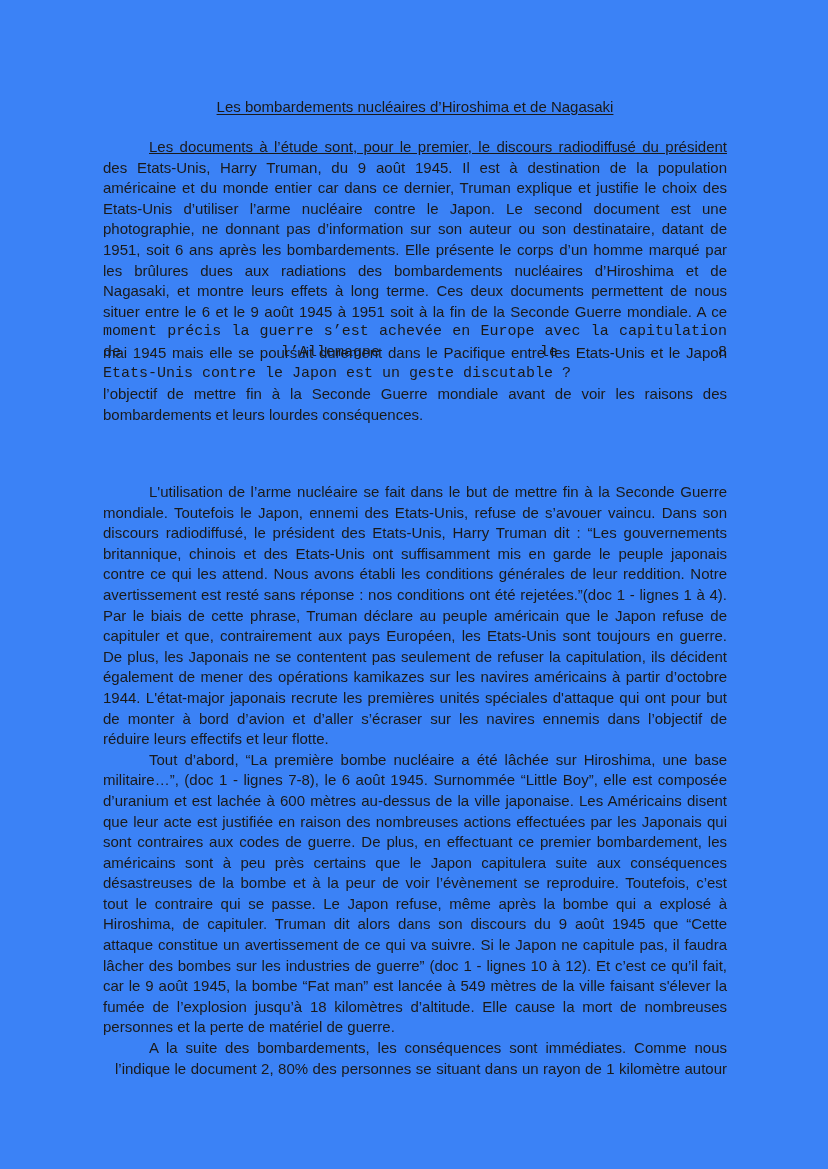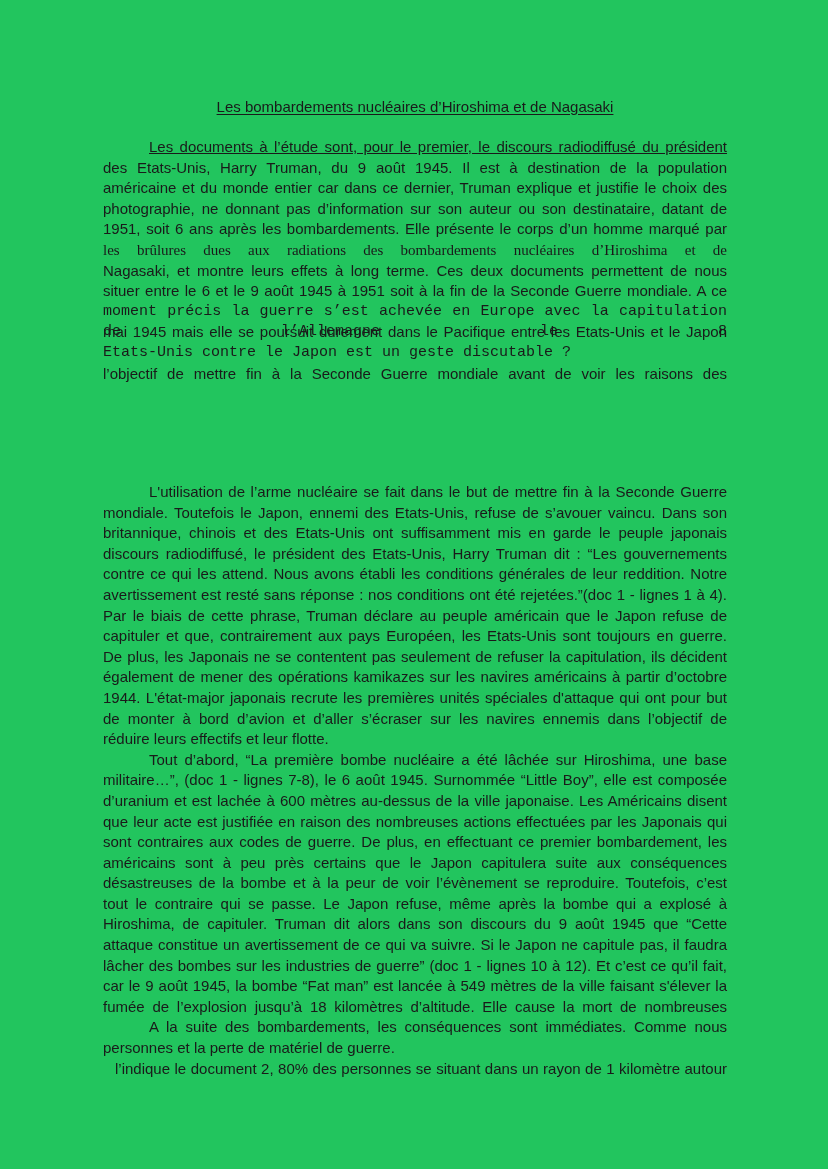--- a/index.html
+++ b/index.html
@@ -1,18 +1,18 @@
 <!DOCTYPE html>
 <html><head>
 <meta charset="utf-8">
 <style>
   html, body { margin: 0; padding: 0; background: #ffffff; }
   body { width: 828px; height: 1169px; position: relative; overflow: hidden; }
   .page {
-    position: absolute; left: 0; top: 0; width: 828px; height: 1169px; background: #22c55e;
+    position: absolute; left: 0; top: 0; width: 828px; height: 1169px; background: #3b82f6;
     font-family: "Liberation Sans", sans-serif; color: #1a1a1a;
   }
   .title {
     position: absolute; left: 103px; width: 624px; top: 97px;
     text-align: center; font-size: 15px; line-height: 20px;
   }
   .title span { text-decoration: underline; text-underline-offset: 2px; }
   .block { position: absolute; left: 103px; width: 624px; font-size: 15px; }
   .line {
     display: block; height: 20.6px; line-height: 20.6px; white-space: nowrap;
@@ -27,35 +27,37 @@
 <body>
 
 <div class="page">
   <div class="title">
     <span>Les bombardements nucléaires d’Hiroshima et de Nagasaki</span>
   </div>
   <div class="block" id="intro">
       <span class="line indent" style="white-space: normal; text-decoration: underline;">Les documents à l’étude sont, pour le premier, le discours radiodiffusé du président</span>
       <span class="line" style="white-space: normal;">des Etats-Unis, Harry Truman, du 9 août 1945. Il est à destination de la population</span>
       <span class="line" style="white-space: normal;">américaine et du monde entier car dans ce dernier, Truman explique et justifie le choix des</span>
+      <span class="line" style="white-space: normal;">Etats-Unis d’utiliser l’arme nucléaire contre le Japon. Le second document est une</span>
       <span class="line" style="white-space: normal;">photographie, ne donnant pas d’information sur son auteur ou son destinataire, datant de</span>
       <span class="line" style="white-space: normal;">1951, soit 6 ans après les bombardements. Elle présente le corps d’un homme marqué par</span>
-      <span class="line" style="white-space: normal; font-family: Liberation Serif, serif;">les brûlures dues aux radiations des bombardements nucléaires d’Hiroshima et de</span>
+      <span class="line" style="white-space: normal;">les brûlures dues aux radiations des bombardements nucléaires d’Hiroshima et de</span>
       <span class="line" style="white-space: normal;">Nagasaki, et montre leurs effets à long terme. Ces deux documents permettent de nous</span>
       <span class="line" style="white-space: normal;">situer entre le 6 et le 9 août 1945 à 1951 soit à la fin de la Seconde Guerre mondiale. A ce</span>
       <span class="line" style="white-space: normal; font-family: Liberation Mono, monospace;">moment précis la guerre s’est achevée en Europe avec la capitulation de l’Allemagne le 8</span>
       <span class="line" style="white-space: normal;">mai 1945 mais elle se poursuit durement dans le Pacifique entre les Etats-Unis et le Japon</span>
       <span class="line last" style="white-space: normal; font-family: Liberation Mono, monospace;">Etats-Unis contre le Japon est un geste discutable ?</span>
       <span class="line" style="white-space: normal;">l’objectif de mettre fin à la Seconde Guerre mondiale avant de voir les raisons des</span>
+      <span class="line last" style="white-space: normal;">bombardements et leurs lourdes conséquences.</span>
     </div>
   <div class="block" id="section1">
       <span class="line indent" style="white-space: normal;">L'utilisation de l’arme nucléaire se fait dans le but de mettre fin à la Seconde Guerre</span>
       <span class="line" style="white-space: normal;">mondiale. Toutefois le Japon, ennemi des Etats-Unis, refuse de s’avouer vaincu. Dans son</span>
+      <span class="line" style="white-space: normal;">discours radiodiffusé, le président des Etats-Unis, Harry Truman dit : “Les gouvernements</span>
       <span class="line" style="white-space: normal;">britannique, chinois et des Etats-Unis ont suffisamment mis en garde le peuple japonais</span>
-      <span class="line" style="white-space: normal;">discours radiodiffusé, le président des Etats-Unis, Harry Truman dit : “Les gouvernements</span>
       <span class="line" style="white-space: normal;">contre ce qui les attend. Nous avons établi les conditions générales de leur reddition. Notre</span>
       <span class="line" style="white-space: normal;">avertissement est resté sans réponse : nos conditions ont été rejetées.”(doc 1 - lignes 1 à 4).</span>
       <span class="line" style="white-space: normal;">Par le biais de cette phrase, Truman déclare au peuple américain que le Japon refuse de</span>
       <span class="line" style="white-space: normal;">capituler et que, contrairement aux pays Européen, les Etats-Unis sont toujours en guerre.</span>
       <span class="line" style="white-space: normal;">De plus, les Japonais ne se contentent pas seulement de refuser la capitulation, ils décident</span>
       <span class="line" style="white-space: normal;">également de mener des opérations kamikazes sur les navires américains à partir d’octobre</span>
       <span class="line" style="white-space: normal;">1944. L'état-major japonais recrute les premières unités spéciales d'attaque qui ont pour but</span>
       <span class="line" style="white-space: normal;">de monter à bord d’avion et d’aller s’écraser sur les navires ennemis dans l’objectif de</span>
       <span class="line last" style="white-space: normal;">réduire leurs effectifs et leur flotte.</span>
       <span class="line indent" style="white-space: normal;">Tout d’abord, “La première bombe nucléaire a été lâchée sur Hiroshima, une base</span>
@@ -64,17 +66,17 @@
       <span class="line" style="white-space: normal;">que leur acte est justifiée en raison des nombreuses actions effectuées par les Japonais qui</span>
       <span class="line" style="white-space: normal;">sont contraires aux codes de guerre. De plus, en effectuant ce premier bombardement, les</span>
       <span class="line" style="white-space: normal;">américains sont à peu près certains que le Japon capitulera suite aux conséquences</span>
       <span class="line" style="white-space: normal;">désastreuses de la bombe et à la peur de voir l’évènement se reproduire. Toutefois, c’est</span>
       <span class="line" style="white-space: normal;">tout le contraire qui se passe. Le Japon refuse, même après la bombe qui a explosé à</span>
       <span class="line" style="white-space: normal;">Hiroshima, de capituler. Truman dit alors dans son discours du 9 août 1945 que “Cette</span>
       <span class="line" style="white-space: normal;">attaque constitue un avertissement de ce qui va suivre. Si le Japon ne capitule pas, il faudra</span>
       <span class="line" style="white-space: normal;">lâcher des bombes sur les industries de guerre” (doc 1 - lignes 10 à 12). Et c’est ce qu’il fait,</span>
       <span class="line" style="white-space: normal;">car le 9 août 1945, la bombe “Fat man” est lancée à 549 mètres de la ville faisant s'élever la</span>
       <span class="line" style="white-space: normal;">fumée de l’explosion jusqu’à 18 kilomètres d’altitude. Elle cause la mort de nombreuses</span>
+      <span class="line last" style="white-space: normal;">personnes et la perte de matériel de guerre.</span>
       <span class="line indent" style="white-space: normal;">A la suite des bombardements, les conséquences sont immédiates. Comme nous</span>
-      <span class="line last" style="white-space: normal;">personnes et la perte de matériel de guerre.</span>
       <span class="line" style="white-space: normal; margin-left: 12px;">l’indique le document 2, 80% des personnes se situant dans un rayon de 1 kilomètre autour</span>
     </div>
 </div>
 
 </body></html>

